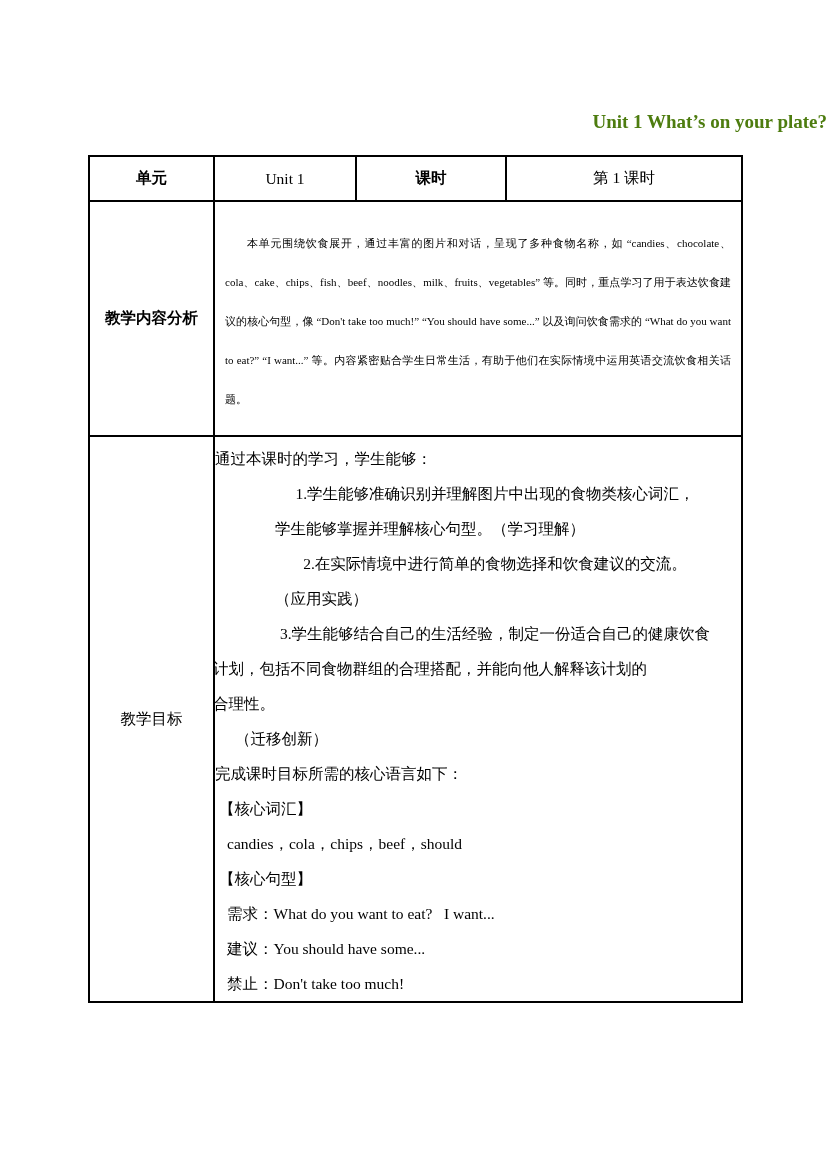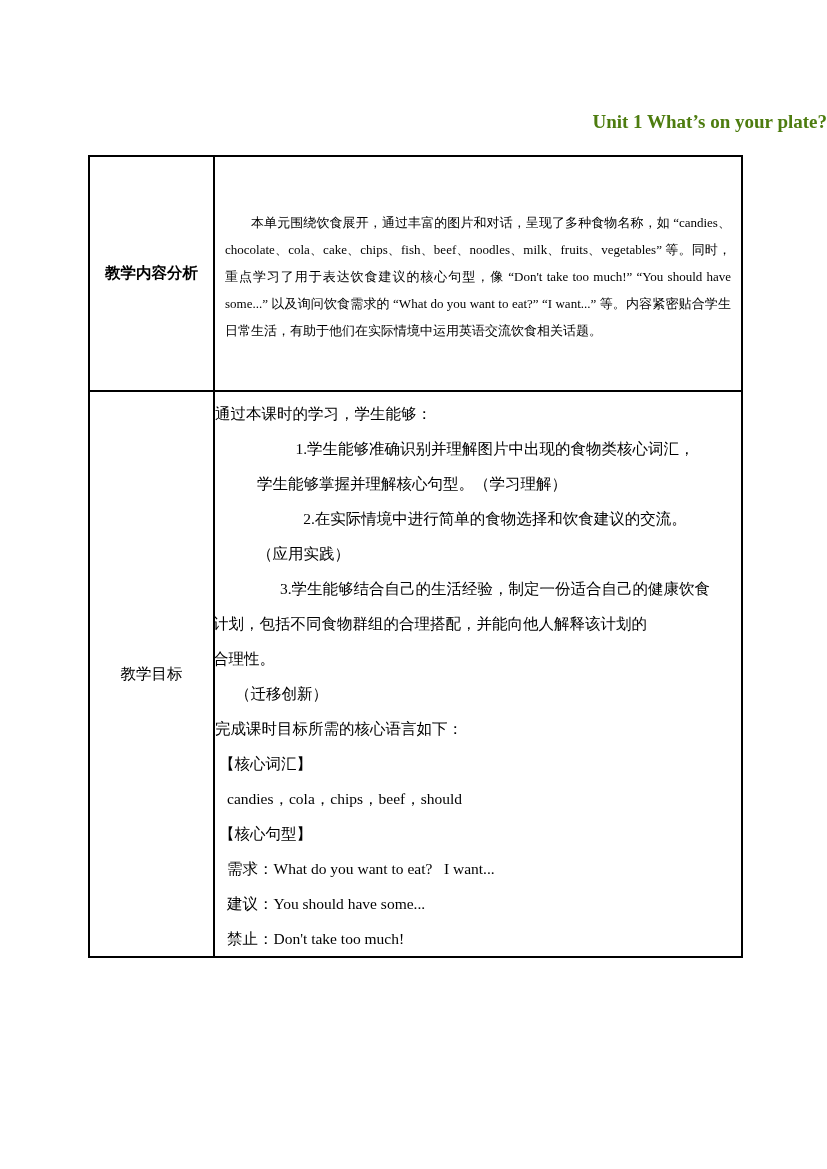--- a/index.html
+++ b/index.html
@@ -49,39 +49,39 @@
   .hdr-bold { font-weight: bold; font-size: 16px; border-radius: 15px; }
   .hdr-normal { font-weight: normal; font-size: 16px; border-radius: 29px; }
   .content-cell {
     height: 235px;
     vertical-align: top;
     padding: 5px 10px 0 10px;
   }
   .analysis-par {
     text-indent: 2em;
     text-align: justify;
-    line-height: 27px;
-    font-size: 13px;
+    line-height: 39px;
+    font-size: 11px;
   }
   .goals-cell {
     height: 564px;
     vertical-align: top;
     padding-top: 4px;
     padding-bottom: 0;
   }
   .goal-line {
     line-height: 35px;
     font-size: 15.5px;
     white-space: pre-wrap;
   }
   .ln-base   { }
   .ln-base2  { padding-left: 12px; }
   .ln-bracket{ padding-left: 4px; }
   .ln-item   { padding-left: 34px; text-align: center; }
-  .ln-sub    { padding-left: 42px; }
+  .ln-sub    { padding-left: 60px; }
   .ln-small  { padding-left: 20px; }
   .ln-flush  { padding-left: 0; margin-left: -2px; }
 </style>
 </head>
 <body>
 
 <div class="page">
 
   <div class="doc-title">
     <div>Unit 1 What’s on your plate?</div>
@@ -89,20 +89,26 @@
 
   <table class="lesson-table">
     <colgroup>
       <col class="c1">
         <col class="c2">
         <col class="c3">
         <col class="c4">
     </colgroup>
 
     <tbody>
+        <tr class="row-top">
+      <td class="cell-label-bold">单元</td>
+      <td class="cell-value">Unit 1</td>
+      <td class="cell-label-bold">课时</td>
+      <td class="cell-value">第 1 课时</td>
+    </tr>
 
     <tr>
       <td class="hdr-cell hdr-bold">教学内容分析</td>
       <td class="content-cell" colspan="3">
         <p class="analysis-par">本单元围绕饮食展开，通过丰富的图片和对话，呈现了多种食物名称，如 “candies、chocolate、cola、cake、chips、fish、beef、noodles、milk、fruits、vegetables” 等。同时，重点学习了用于表达饮食建议的核心句型，像 “Don't take too much!” “You should have some...” 以及询问饮食需求的 “What do you want to eat?” “I want...” 等。内容紧密贴合学生日常生活，有助于他们在实际情境中运用英语交流饮食相关话题。</p>
       </td>
     </tr>
 
     <tr>
       <td class="hdr-cell hdr-normal">教学目标</td>

